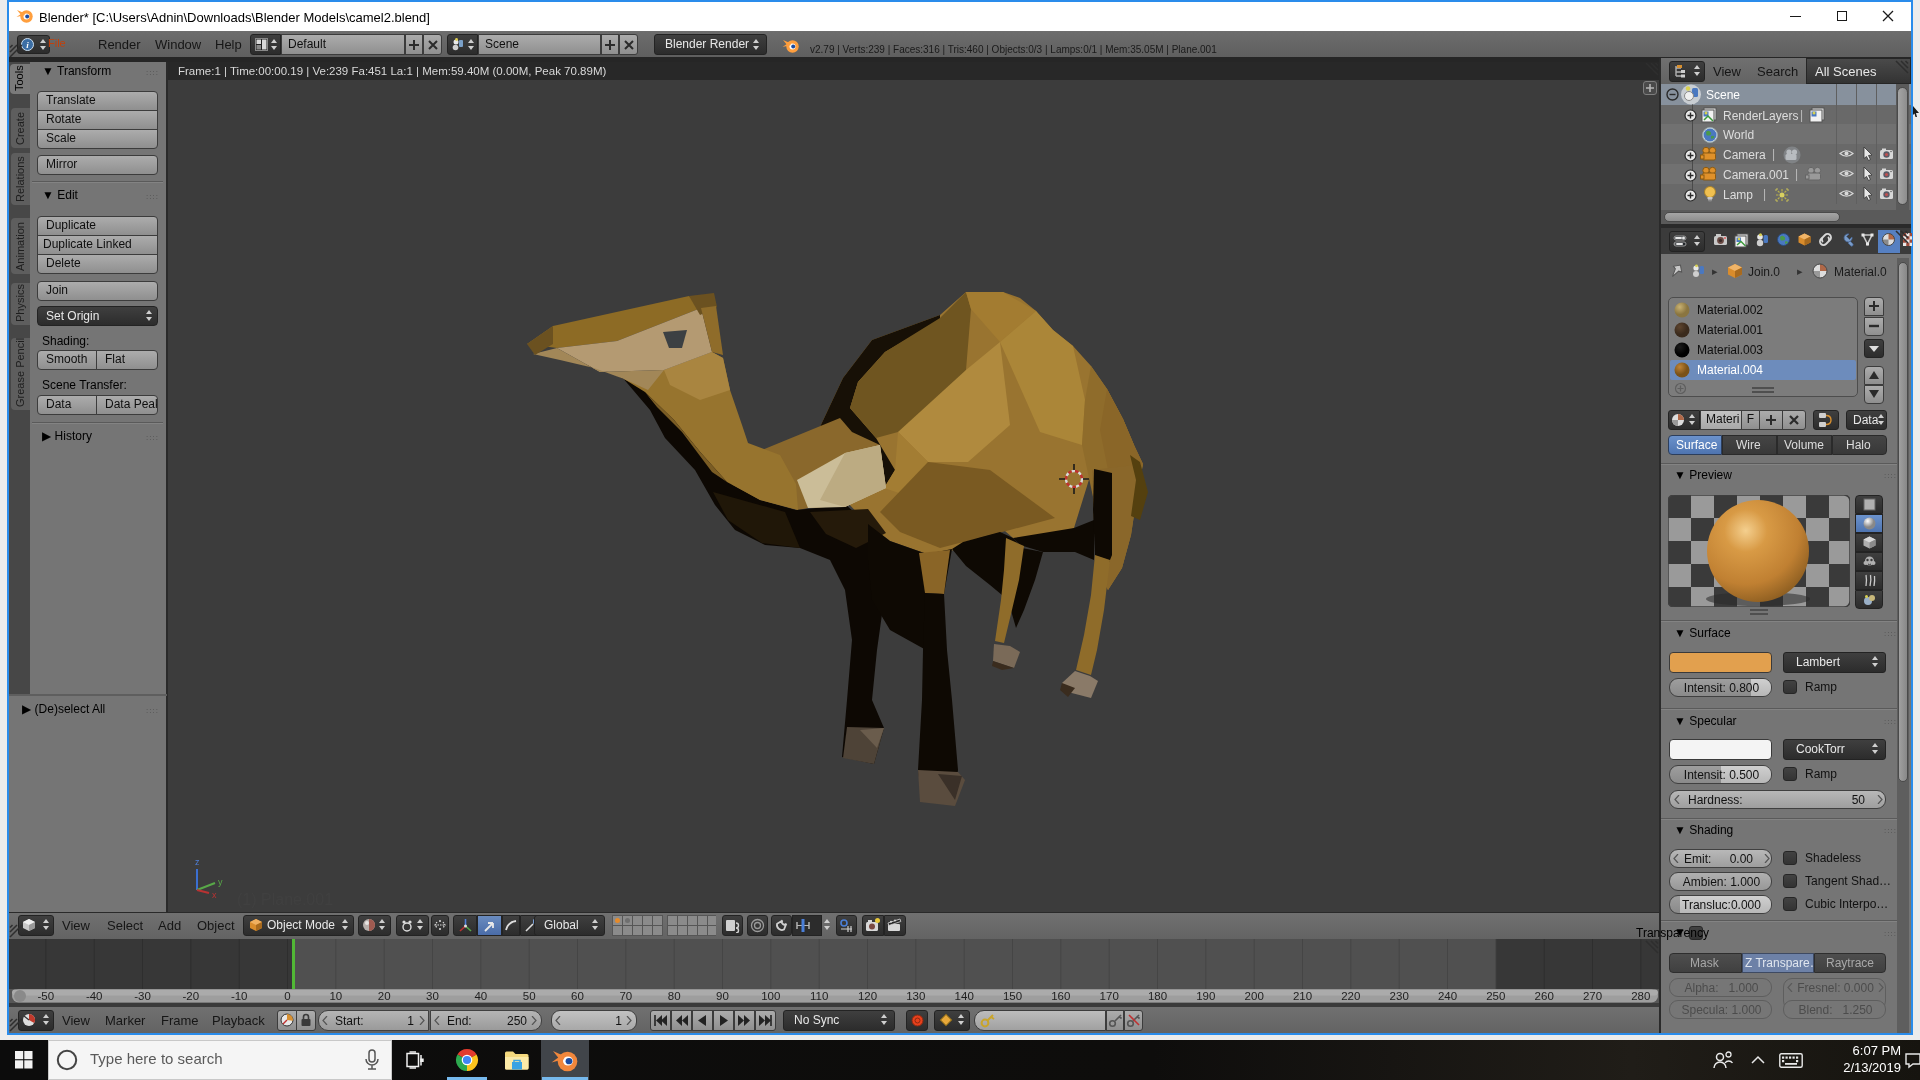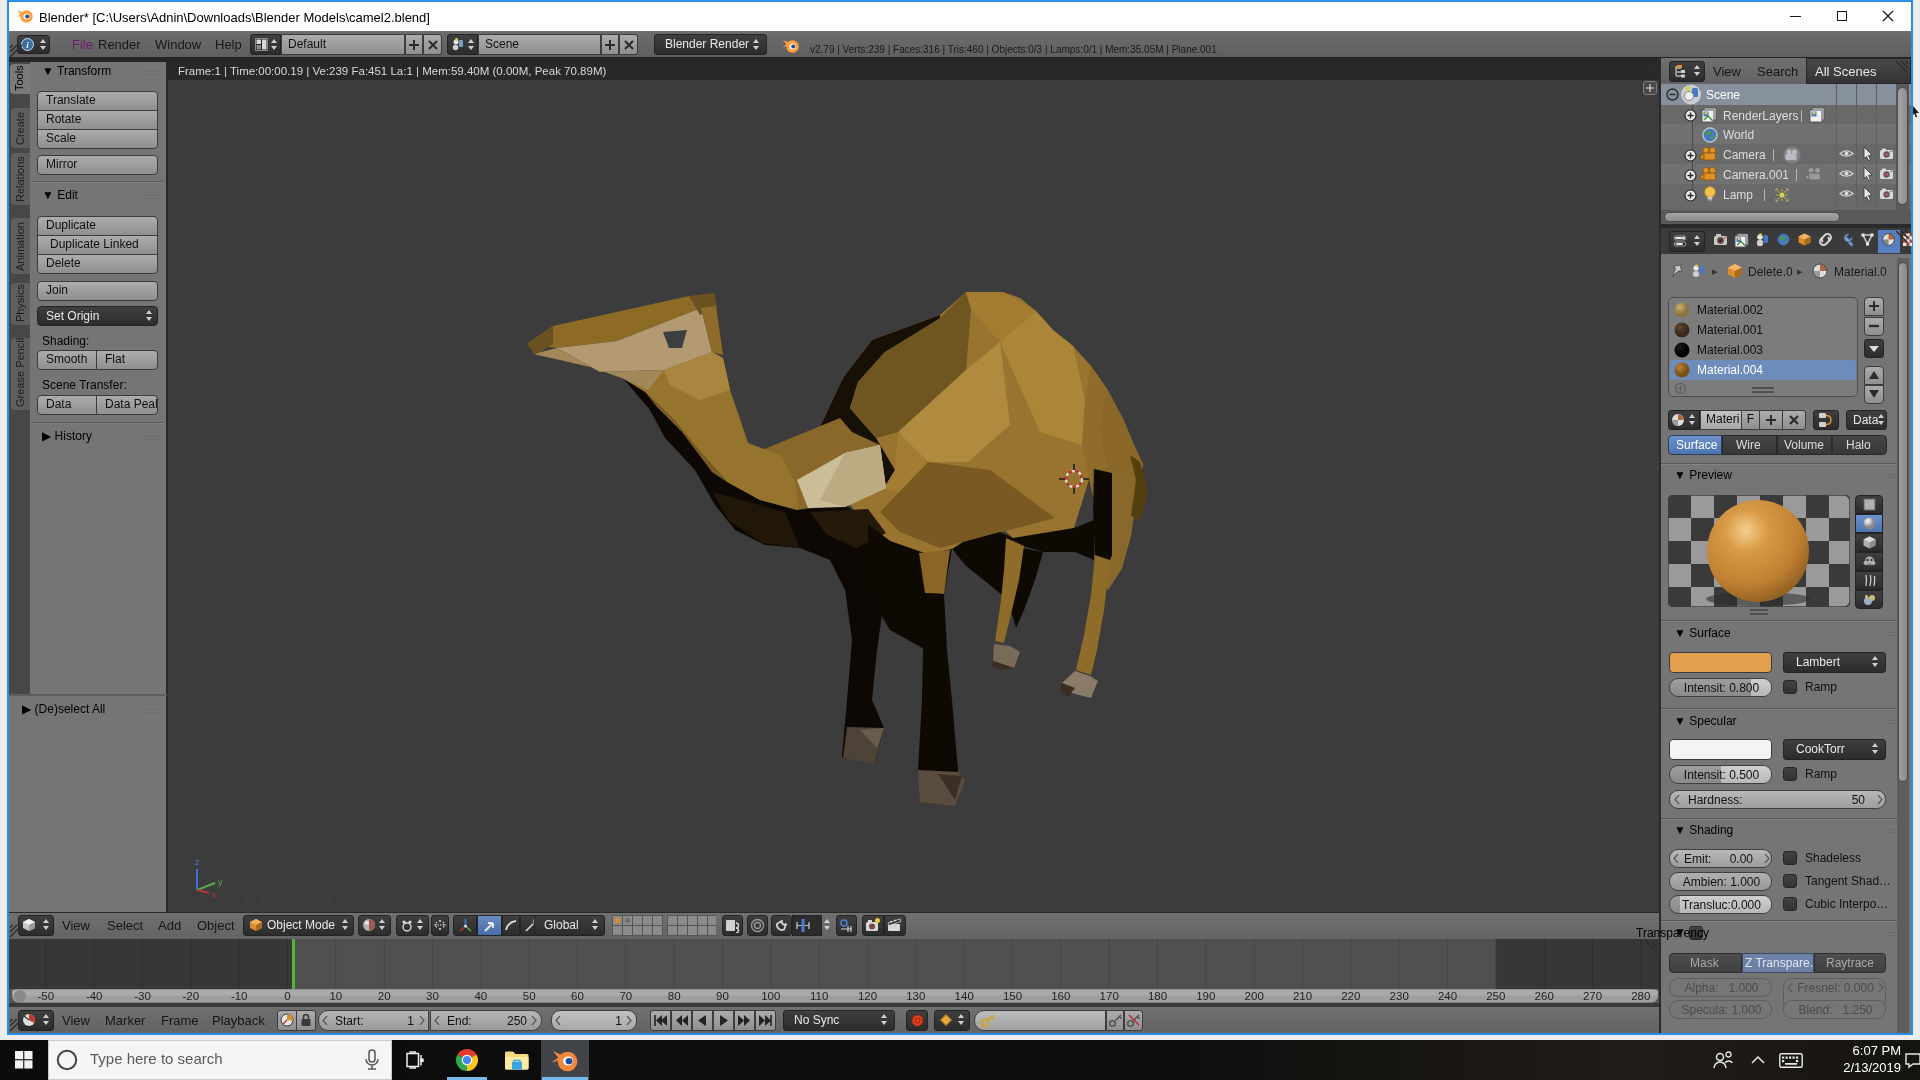--- a/index.html
+++ b/index.html
@@ -39,21 +39,21 @@
 
 
 <div class="abs" style="left:9px;top:31px;width:1902px;height:26px;background:linear-gradient(#6d6d6d,#5f5f5f)"></div>
 <div class="abs" style="left:9px;top:57px;width:1902px;height:5px;background:#262626"></div>
 <div class="bdark" style="left:17px;top:35px;width:33px;height:19px"></div>
 <svg class="abs" style="left:21px;top:38px" width="13" height="13">
     <circle cx="6.5" cy="6.5" r="6" fill="#3b6ea5" stroke="#cfe0f0" stroke-width="1"></circle>
     <text x="6.5" y="9.8" font-size="9" font-family="Liberation Serif" font-style="italic" fill="#fff" text-anchor="middle" font-weight="bold">i</text>
   </svg>
 <div class="udar u" style="left:40px;top:39px"></div><div class="udar d" style="left:40px;top:46px"></div>
-<div class="txt" style="left:72px;top:37px;font-size:13px;color:#701a75">File</div>
+<div class="txt" style="left:48px;top:37px;font-size:11px;color:#c2410c">File</div>
 <div class="txt" style="left:98px;top:37px;font-size:13px;color:#161616">Render</div>
 <div class="txt" style="left:155px;top:37px;font-size:13px;color:#161616">Window</div>
 <div class="txt" style="left:215px;top:37px;font-size:13px;color:#161616">Help</div>
 
 <div class="bdark" style="left:250px;top:34px;width:31px;height:21px;border-radius:3px 0 0 3px"></div>
 <svg class="abs" style="left:255px;top:38px" width="13" height="13">
     <rect x="0.5" y="0.5" width="12" height="12" fill="#222" stroke="#888"></rect>
     <rect x="1.5" y="1.5" width="4.5" height="4.5" fill="#d8d8d8"></rect>
     <rect x="7" y="1.5" width="4.5" height="10" fill="#d8d8d8"></rect>
     <rect x="1.5" y="7" width="4.5" height="4.5" fill="#888"></rect>
@@ -204,21 +204,21 @@
 <div class="phdr" style="left:42px;top:64px">▼ Transform</div>
 <div class="grip" style="left:146px;top:68px">::::</div>
 <div class="blite" style="left:37px;top:91px;width:121px;height:20px;border-radius:4px 4px 0 0"><span style="padding-left:8px">Translate</span></div>
 <div class="blite" style="left:37px;top:110px;width:121px;height:20px;border-radius:0"><span style="padding-left:8px">Rotate</span></div>
 <div class="blite" style="left:37px;top:129px;width:121px;height:20px;border-radius:0 0 4px 4px"><span style="padding-left:8px">Scale</span></div>
 <div class="blite" style="left:37px;top:155px;width:121px;height:20px;border-radius:4px"><span style="padding-left:8px">Mirror</span></div>
 <div class="sep" style="left:32px;top:181px;width:131px"></div>
 <div class="phdr" style="left:42px;top:188px">▼ Edit</div>
 <div class="grip" style="left:146px;top:192px">::::</div>
 <div class="blite" style="left:37px;top:216px;width:121px;height:20px;border-radius:4px 4px 0 0"><span style="padding-left:8px">Duplicate</span></div>
-<div class="blite" style="left:37px;top:235px;width:121px;height:20px;border-radius:0"><span style="padding-left:12px">Duplicate Linked</span></div>
+<div class="blite" style="left:37px;top:235px;width:121px;height:20px;border-radius:0"><span style="padding-left:5px">Duplicate Linked</span></div>
 <div class="blite" style="left:37px;top:254px;width:121px;height:20px;border-radius:0 0 4px 4px"><span style="padding-left:8px">Delete</span></div>
 <div class="blite" style="left:37px;top:281px;width:121px;height:20px;border-radius:4px"><span style="padding-left:8px">Join</span></div>
 <div class="bdark" style="left:37px;top:306px;width:121px;height:20px;border-radius:4px"><span style="padding-left:8px;line-height:18px">Set Origin</span></div>
 <div class="udar u" style="left:146px;top:310px"></div><div class="udar d" style="left:146px;top:317px"></div>
 <div class="phdr" style="left:42px;top:334px">Shading:</div>
 <div class="blite" style="left:37px;top:350px;width:60px;height:20px;border-radius:4px 0 0 4px"><span style="padding-left:8px">Smooth</span></div>
 <div class="blite" style="left:96px;top:350px;width:62px;height:20px;border-radius:0 4px 4px 0"><span style="padding-left:8px">Flat</span></div>
 <div class="phdr" style="left:42px;top:378px">Scene Transfer:</div>
 <div class="blite" style="left:37px;top:395px;width:60px;height:20px;border-radius:4px 0 0 4px"><span style="padding-left:8px">Data</span></div>
 <div class="blite" style="left:96px;top:395px;width:62px;height:20px;border-radius:0 4px 4px 0"><span style="padding-left:8px">Data Peak</span></div>
@@ -815,21 +815,21 @@
       <rect x="7.5" y="2" width="4.5" height="8" rx="1.5" fill="#4a78c0"></rect>
       <circle cx="4" cy="10" r="3" fill="#cfcfcf"></circle>
       <circle cx="4.5" cy="1.8" r="1.4" fill="#d8d050"></circle>
     </svg>
 <div class="txt" style="left:1712px;top:265px;font-size:11px;color:#333">▸</div>
 <svg class="abs" style="left:1727px;top:263px" width="16" height="16">
       <path d="M8 1 L15 4.5 L15 11.5 L8 15 L1 11.5 L1 4.5 Z" fill="#d98c2c"></path>
       <path d="M8 1 L15 4.5 L8 8 L1 4.5 Z" fill="#f0b468"></path>
       <path d="M8 8 L15 4.5 L15 11.5 L8 15 Z" fill="#a86a1e"></path>
     </svg>
-<div class="txt" style="left:1748px;top:265px;font-size:12px;color:#1a1a1a">Delete.0</div>
+<div class="txt" style="left:1748px;top:265px;font-size:12px;color:#1a1a1a">Join.0</div>
 <div class="txt" style="left:1797px;top:265px;font-size:11px;color:#333">▸</div>
 <svg class="abs" style="left:1812px;top:263px" width="16" height="16">
       <circle cx="8" cy="8" r="7" fill="#ddd"></circle>
       <path d="M8 1 A7 7 0 0 1 15 8 L8 8 Z" fill="#b06848"></path>
       <path d="M8 15 A7 7 0 0 1 1 8 L8 8 Z" fill="#999"></path>
       <circle cx="8" cy="8" r="7" fill="none" stroke="#444"></circle>
     </svg>
 <div class="txt" style="left:1834px;top:265px;font-size:12px;color:#1a1a1a">Material.0</div>
 <div class="abs" style="left:1668px;top:297px;width:190px;height:100px;background:#7c7c7c;border:1px solid #4d4d4d;border-radius:5px"></div>
 <svg class="abs" style="left:1674px;top:302px" width="16" height="16">

